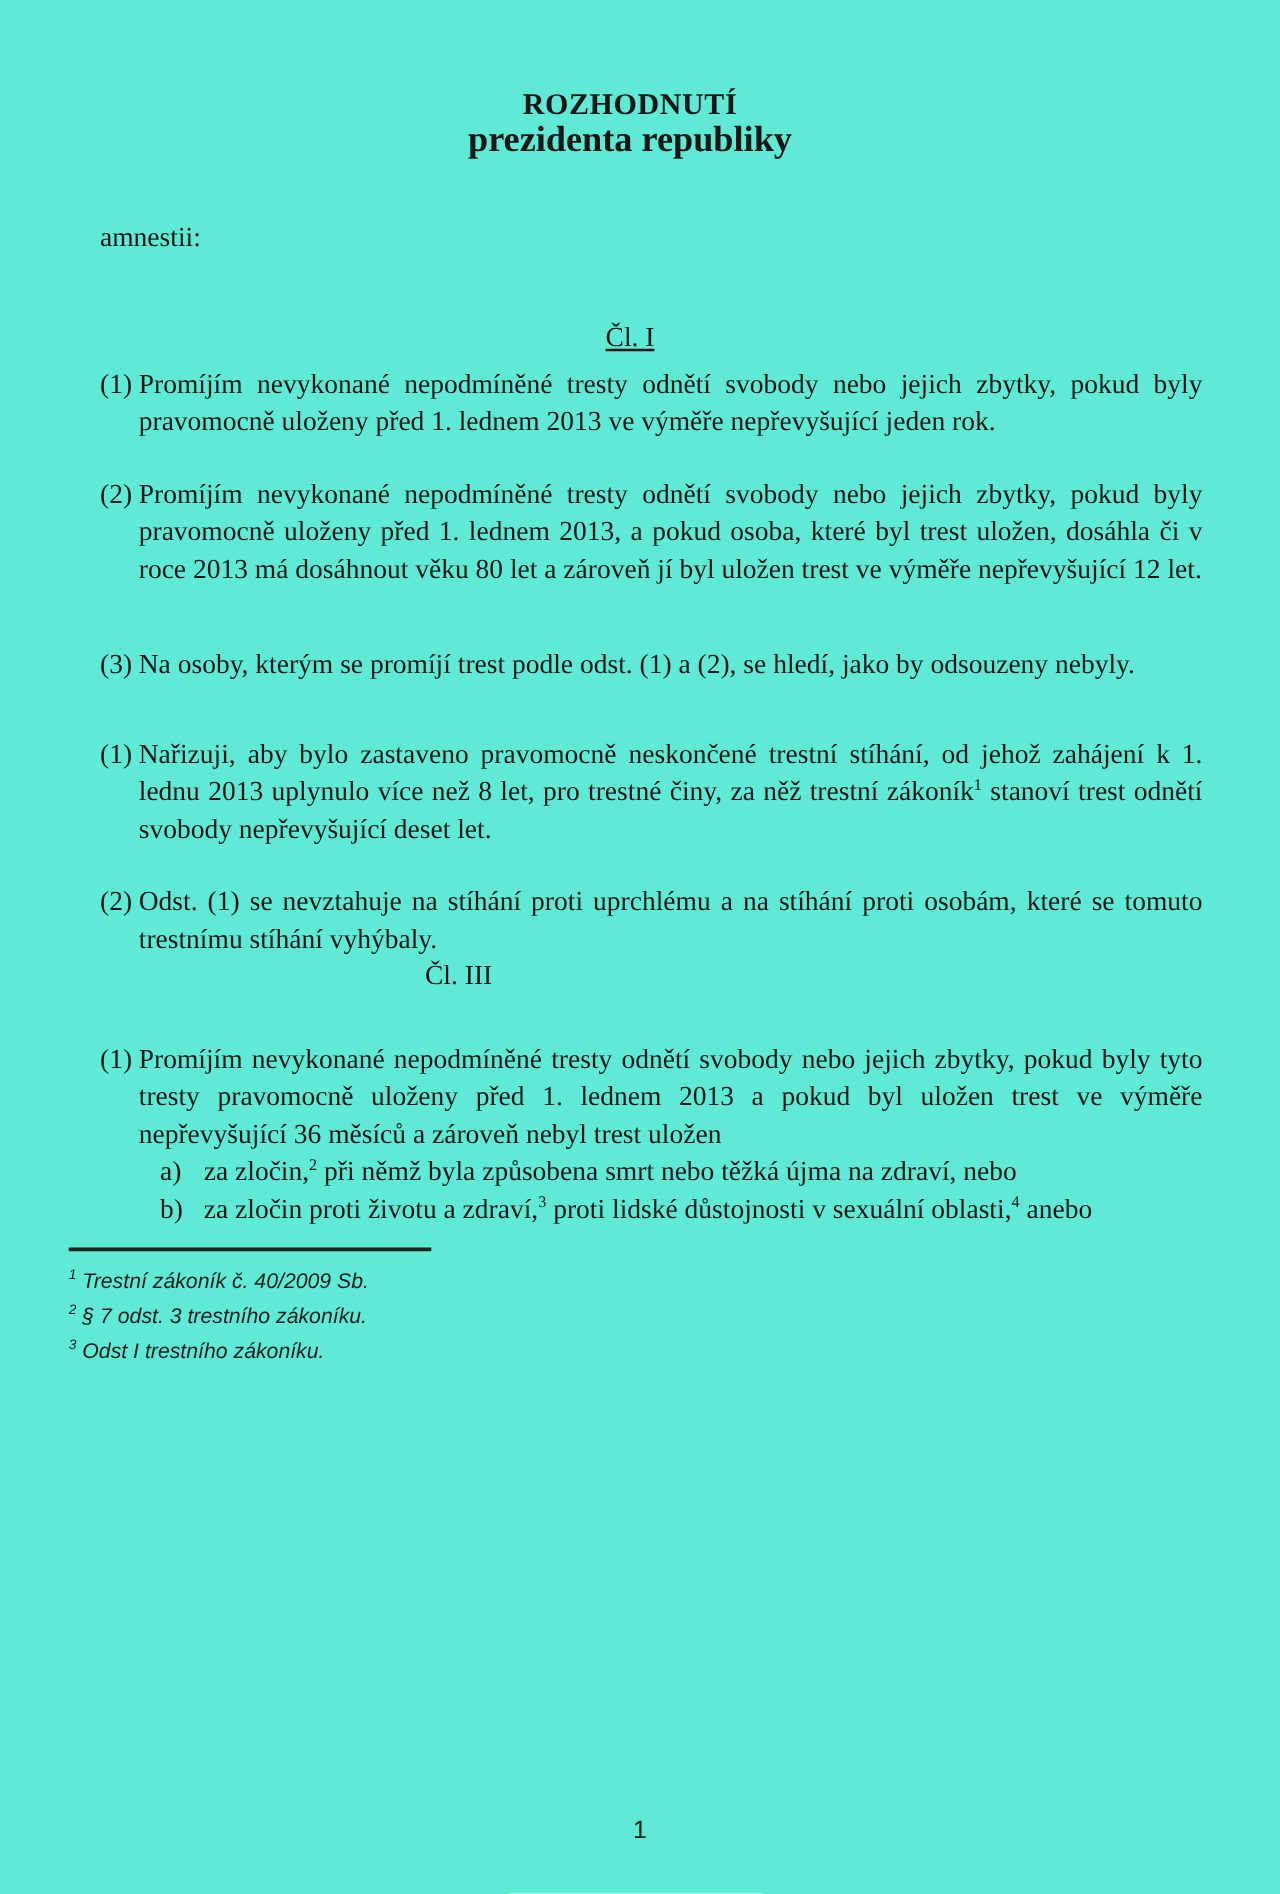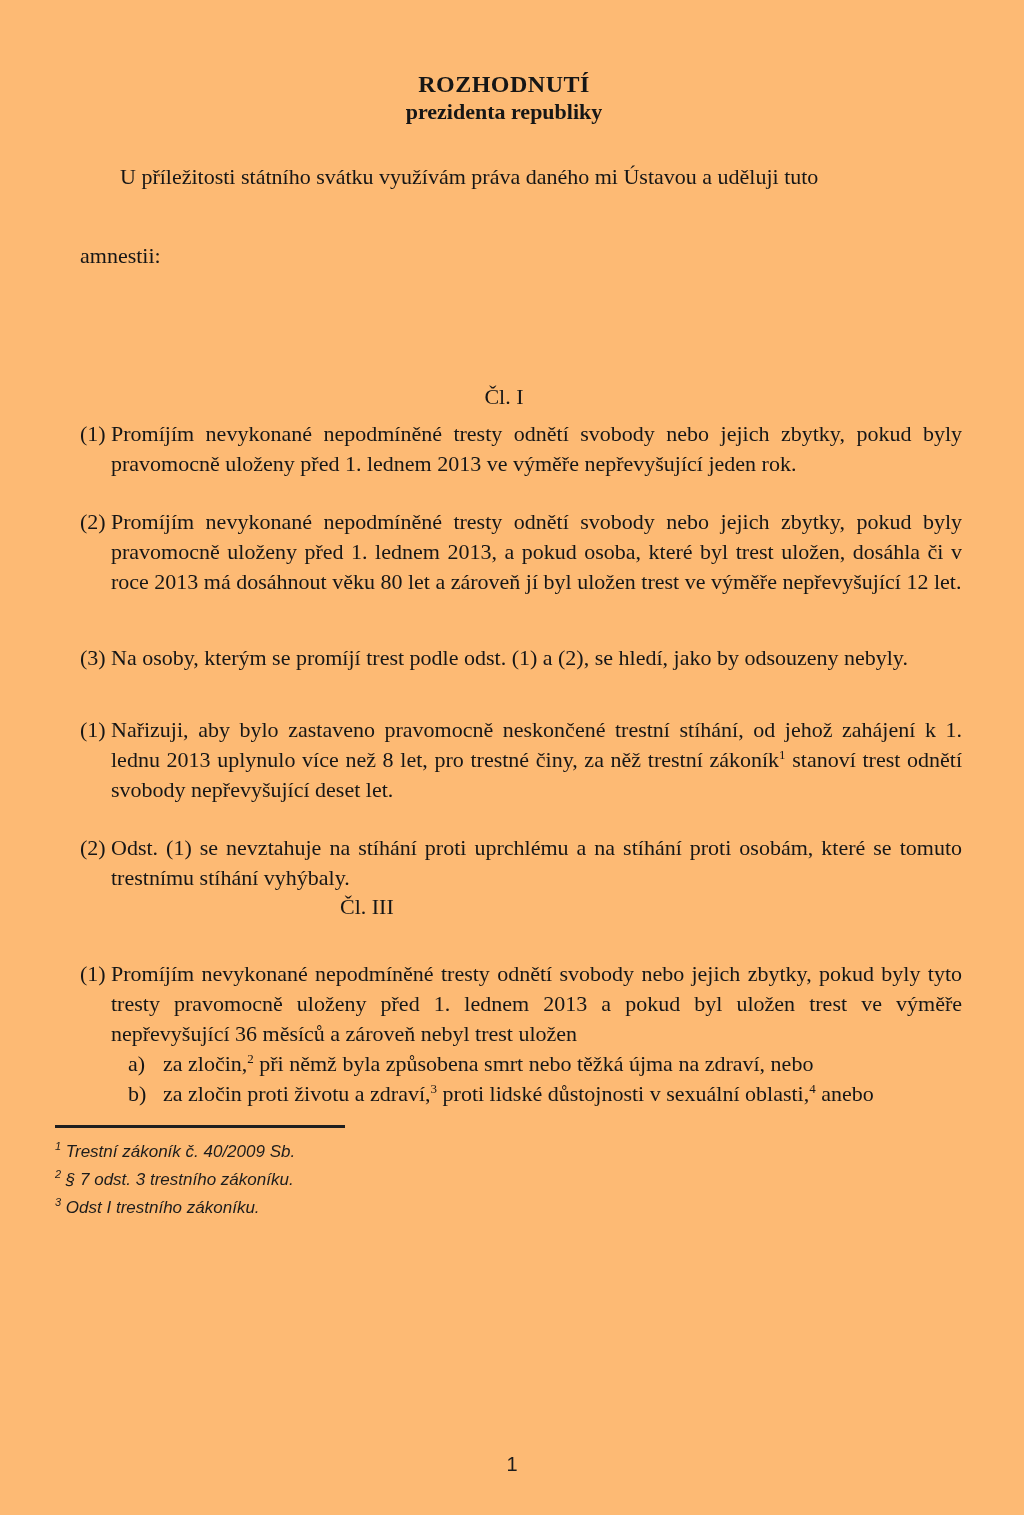--- a/index.html
+++ b/index.html
@@ -1,30 +1,30 @@
 <!DOCTYPE html>
 <html lang="cs"><head>
 <meta charset="utf-8">
 <style>
   html, body { margin: 0; padding: 0; background: #ffffff; }
   .page {
     position: relative;
     width: 1024px;
     height: 1515px;
     margin: 0 auto;
-    background: #fdba74;
+    background: #5eead4;
     color: #161616;
     font-family: "Liberation Serif", serif;
     box-sizing: border-box;
     padding: 70px 62px 0 80px;
     overflow: hidden;
   }
   .doc-head { text-align: center; margin-right: 34px; }
   .t1 { font-size: 24px; font-weight: bold; line-height: 28px; letter-spacing: 0.5px; }
-  .t2 { font-size: 22px; font-weight: bold; line-height: 28px; }
+  .t2 { font-size: 29px; font-weight: bold; line-height: 28px; }
   .t3 { font-size: 22px; font-weight: bold; line-height: 28px; margin-top: 31px; }
   .intro {
     margin: 36px 0 0 0;
     text-indent: 40px;
     font-size: 22px;
     line-height: 30px;
   }
   .amnesty {
     margin-top: 50px;
     margin-right: 34px;
@@ -36,21 +36,21 @@
     text-align: center;
     margin-right: 34px;
     font-size: 22px;
     line-height: 28px;
   }
   .art-heading.shift-left {
     text-align: left;
     margin-right: 0;
     padding-left: 260px;
   }
-  .mt-a1 { margin-top: 113px; }
+  .mt-a1 { margin-top: 52px; text-decoration: underline; }
   .mt-a2 { margin-top: 66px; }
   .mt-a3 { }
   .para {
     display: flex;
     font-size: 22px;
     line-height: 30px;
   }
   .pnum { flex: 0 0 31px; }
   .ptext { flex: 1; text-align: justify; }
   .ptext-block { flex: 1; display: block; }
@@ -102,21 +102,20 @@
 </head>
 <body>
 
 <div class="page">
 
   <div class="doc-head">
     <div class="t1">ROZHODNUTÍ</div>
     <div class="t2">prezidenta republiky</div>
   </div>
 
-  <p class="intro">U příležitosti státního svátku využívám práva daného mi Ústavou a uděluji tuto</p>
 
   <div class="amnesty">amnestii:</div>
 
   <div class="art-heading mt-a1">Čl. I</div>
 
   <div class="para m8">
     <span class="pnum">(1)</span>
     <span class="ptext">Promíjím nevykonané nepodmíněné tresty odnětí svobody nebo jejich zbytky, pokud byly pravomocně uloženy před 1. lednem 2013 ve výměře nepřevyšující jeden rok.</span>
   </div>
 

